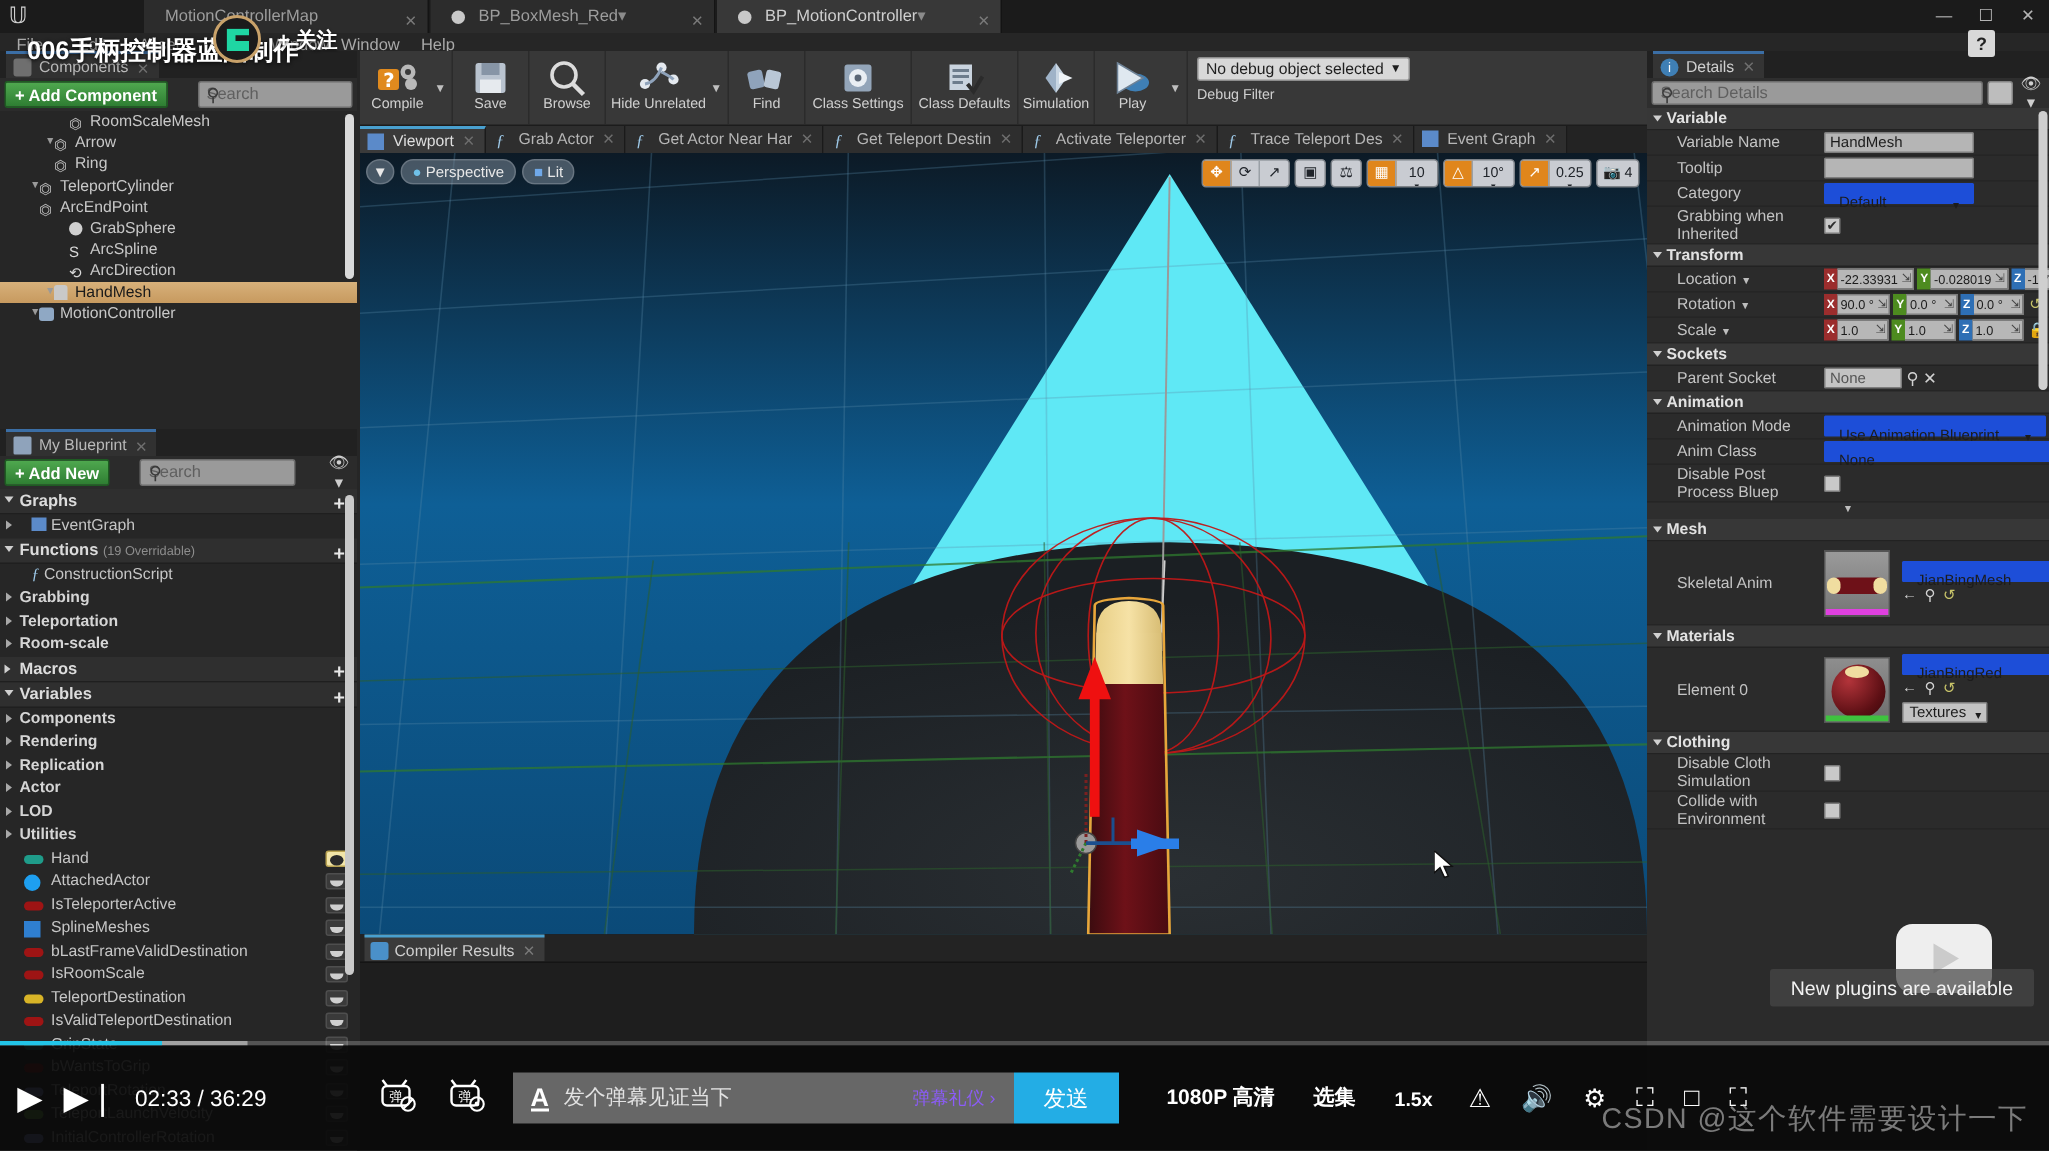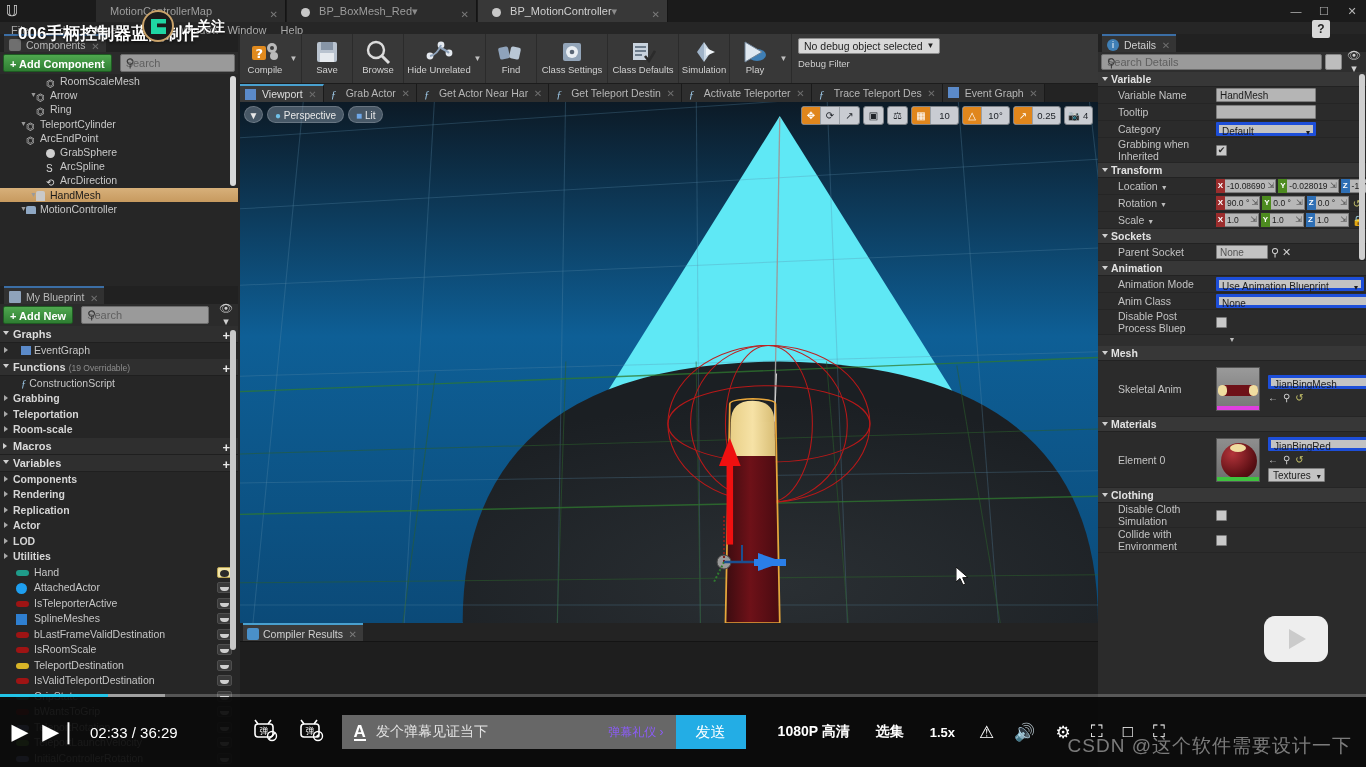--- a/index.html
+++ b/index.html
@@ -34,21 +34,21 @@
   
   .leftcol { position:absolute; left:0; top:34px; width:238px; bottom:0; }
 
   .panel-tabrow { position:relative; height:18px; background:#212121; }
   .panel-tab { position:absolute; left:4px; top:0; height:18px; line-height:18px;
     background:#313131; color:#b9b9b9; font-size:10.5px; padding:0 20px 0 22px;
     border-top:2px solid #3b6ea5; }
   .panel-tab .ticon { position:absolute; left:5px; top:3px; width:12px; height:12px; }
   .panel-tab .x { position:absolute; right:6px; top:2px; color:#6f6f6f; font-size:10px; }
 
-  .searchrow { position:relative; height:22px; background:#2b2b2b; padding:2px 3px; display:flex; gap:8px; align-items:center;}
+  .searchrow { position:relative; height:22px; background:#2b2b2b; padding:2px 3px; display:flex; gap:20px; align-items:center;}
   .addcomp { background:linear-gradient(#4fa84f,#2e7d32); color:#fff; font-size:11px;
     font-weight:bold; height:18px; line-height:18px; padding:0 6px; border-radius:2px;
     border:1px solid #1e5b22; white-space:nowrap; }
   .addnew { background:linear-gradient(#4fa84f,#2e7d32); color:#fff; font-size:11px;
     font-weight:bold; height:18px; line-height:18px; padding:0 6px; border-radius:2px;
     border:1px solid #1e5b22; white-space:nowrap; }
   .sfield { flex:1; position:relative; height:18px; background:#9a9a9a; border:1px solid #6d6d6d;
     border-radius:2px; }
   .sfield span { position:absolute; left:5px; top:2px; font-size:11px; color:#5f5f5f; }
   .sfield .mag { position:absolute; right:4px; top:1px; font-size:12px; color:#3a3a3a; }
@@ -146,21 +146,21 @@
   .catbar { position:relative; height:15px; line-height:15px; background:#373737; color:#e2e2e2;
     font-size:10.5px; font-weight:bold; padding-left:13px; border-bottom:1px solid #222; }
   .catbar .tri { position:absolute; left:4px; top:5px; width:0;height:0;
     border-top:4px solid #d0d0d0; border-left:3.5px solid transparent; border-right:3.5px solid transparent;}
   .prow { position:relative; min-height:17px; display:flex; align-items:center; border-bottom:1px solid #252525; }
   .plabel { width:118px; padding-left:20px; font-size:10.5px; color:#c3c3c3; flex:none; }
   .pval { flex:1; padding-right:4px; display:flex; align-items:center; gap:3px;}
   .tfield { background:#b5b5b5; border:1px solid #7d7d7d; height:14px; font-size:10px; color:#1c1c1c;
     padding:0 3px; line-height:13px; border-radius:1px; }
   .tfield.grey { background:#c3c3c3; }
-  .combo { position:relative; background:#c3c3c3; border:3px solid #1d4ed8; height:14px; font-size:10px;
+  .combo { position:relative; background:#c3c3c3; border:7px solid #1d4ed8; height:14px; font-size:10px;
     color:#1c1c1c; padding:0 14px 0 3px; line-height:13px; border-radius:1px;}
   .combo .cc{position:absolute;right:3px;top:1px;font-size:8px;}
   .cb { width:11px; height:11px; background:#c9c9c9; border:1px solid #7b7b7b; border-radius:1px;}
   .cb.on::after{content:"✔"; display:block; font-size:9px; color:#2e2e2e; line-height:9px; text-align:center;}
   .vec { display:flex; gap:2px; flex:1; }
   .vcell { position:relative; flex:1; display:flex; height:14px; }
   .vcell .ax { width:9px; font-size:8px; color:#fff; text-align:center; line-height:14px; font-weight:bold;}
   .vcell .ax.x{background:#9b2d2d;} .vcell .ax.y{background:#4d8b1f;} .vcell .ax.z{background:#2e6fb5;}
   .vcell .vin { flex:1; background:#b7b7b7; border:1px solid #7d7d7d; border-left:none; font-size:8.5px;
     color:#1c1c1c; line-height:12px; padding:0 10px 0 2px; overflow:hidden; white-space:nowrap;}
@@ -721,21 +721,21 @@
               <span class="cb on"></span>
             </div>
           </div>
           <div class="catbar"><span class="tri"></span><span>Transform</span></div>
           <div class="prow">
             <div class="plabel"><span>Location</span> <span style="font-size:7px;color:#bdbdbd;">▼</span></div>
             <div class="pval">
               <div class="vec">
                 <span class="vcell">
                   <span class="ax x">X</span>
-                  <span class="vin">-10.08690</span>
+                  <span class="vin">-22.33931</span>
                   <span class="ex">⇲</span>
                 </span>
                 <span class="vcell">
                   <span class="ax y">Y</span>
                   <span class="vin">-0.028019</span>
                   <span class="ex">⇲</span>
                 </span>
                 <span class="vcell">
                   <span class="ax z">Z</span>
                   <span class="vin">-1.789026</span>
@@ -880,20 +880,21 @@
   </svg>
 </div>
 
 <div class="hdr-title">006手柄控制器蓝图制作</div>
 
 <div class="bili-av"></div>
 <div class="bili-follow">+ 关注</div>
 <div class="bili-qm">?</div>
 
 <div class="yt-play"></div>
+<div class="toast">New plugins are available</div>
 
 <div class="pbar">
   <div class="buf"></div>
   <div class="done"></div>
 </div>
 
 <div class="pctl">
   <div class="ic-btn">▶</div>
   <div class="ic-btn">▶❘</div>
   <div class="time">

